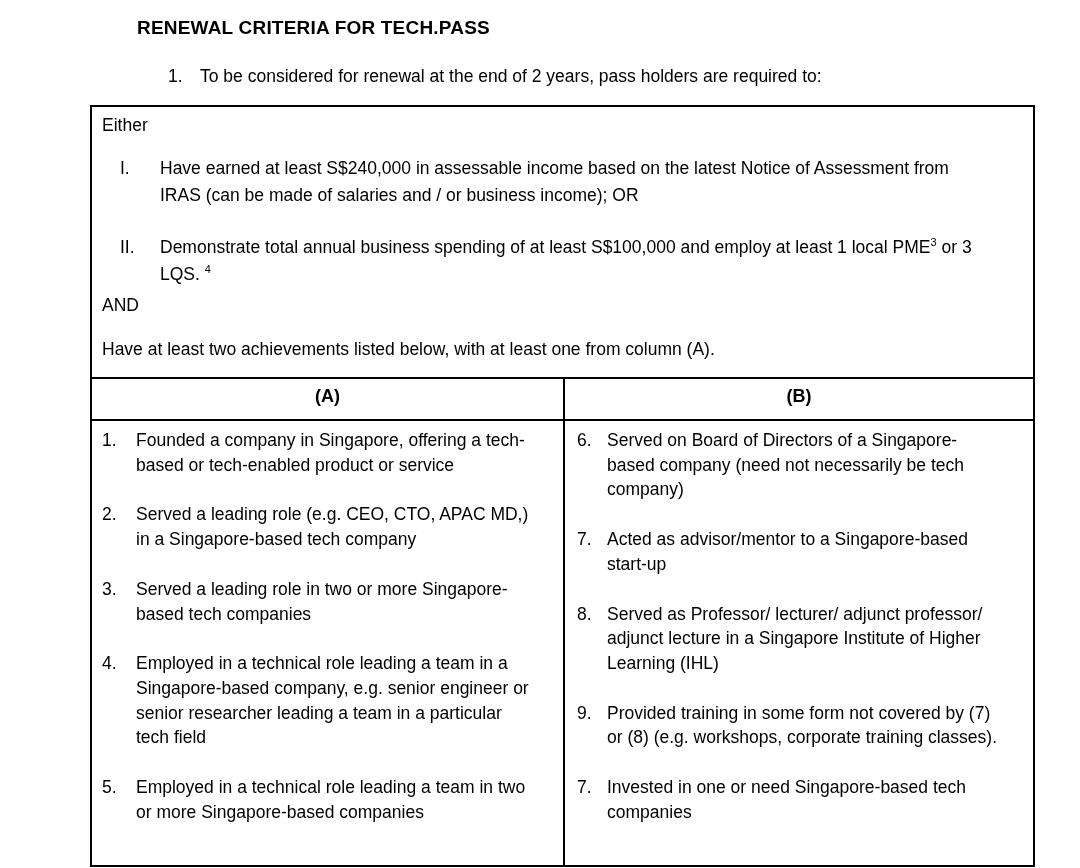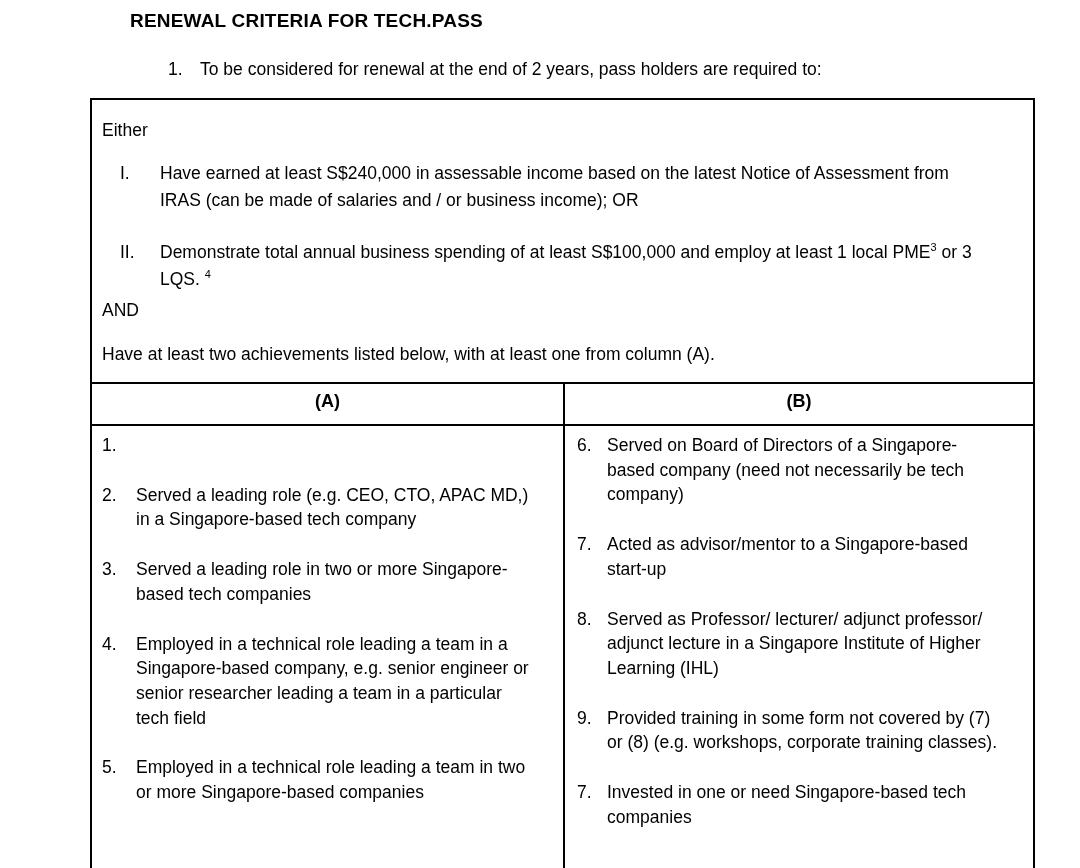--- a/index.html
+++ b/index.html
@@ -11,21 +11,21 @@
     font-family: "Liberation Sans", sans-serif;
   }
   body {
     width: 1080px;
     height: 868px;
     overflow: hidden;
   }
 
   
   .doc-title {
-    margin: 0;
+    margin: 7px;
     padding: 10px 0 0 130px;
     font-size: 19px;
     font-weight: bold;
     line-height: 22px;
     letter-spacing: 0.2px;
   }
   .intro-line {
     display: flex;
     margin: 25px 0 0 168px;
     font-size: 17.5px;
@@ -41,21 +41,21 @@
   }
 
   
   .top-section {
     height: 267px;
     border-bottom: 2px solid #000000;
     padding: 0 10px 0 10px;
     font-size: 17.5px;
     line-height: 27px;
   }
-  .either-label { margin-top: 17px; }
+  .either-label { margin-top: 5px; }
   .roman-item { display: flex; margin-top: 25px; }
   .roman-item.first { margin-top: 16px; }
   .roman-num {
     flex: 0 0 58px;
     width: 58px;
     padding-left: 18px;
   }
   .roman-text { max-width: 820px; }
   .roman-text sup, .roman-text .supref {
     font-size: 11px;
@@ -134,20 +134,21 @@
     <div class="header-row">
       <div class="hcell col-a">(A)</div>
       <div class="hcell col-b">(B)</div>
     </div>
 
     <div class="body-row">
       <div class="bcell col-a">
 
           <div class="titem">
             <span class="tnum">1.</span>
+            <span class="ttext">Founded a company in Singapore, offering a tech-based or tech-enabled product or service</span>
           </div>
 
           <div class="titem">
             <span class="tnum">2.</span>
             <span class="ttext">Served a leading role (e.g. CEO, CTO, APAC MD,) in a Singapore-based tech company</span>
           </div>
 
           <div class="titem">
             <span class="tnum">3.</span>
             <span class="ttext">Served a leading role in two or more Singapore-based tech companies</span>

